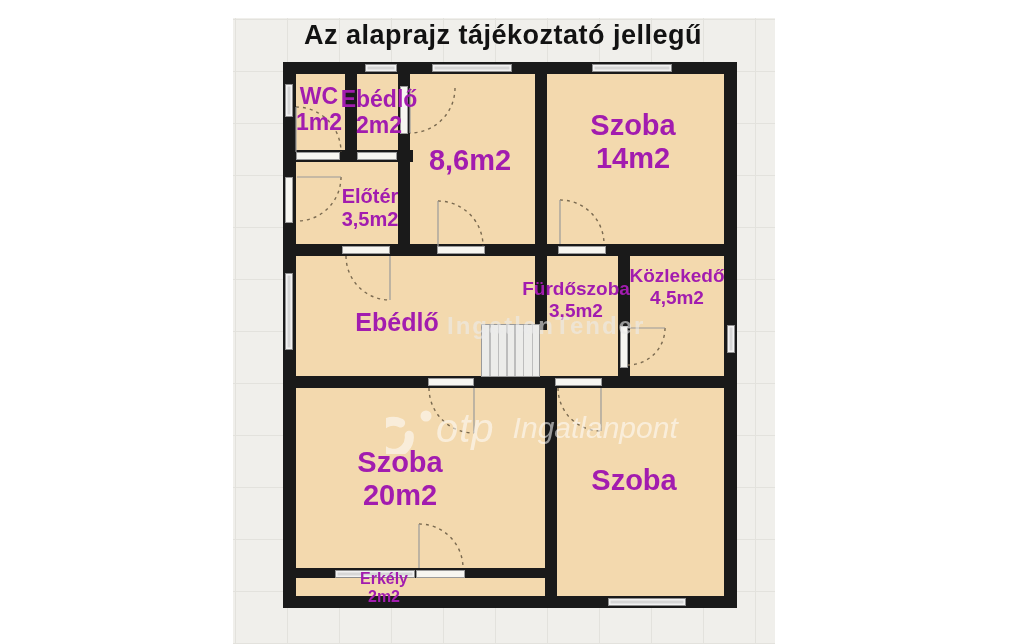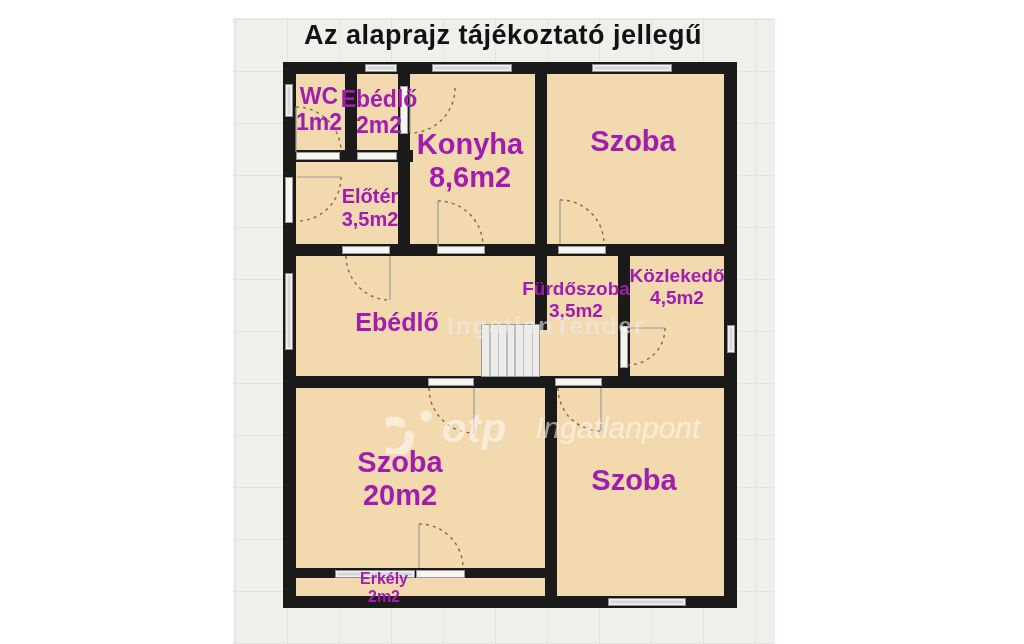--- a/index.html
+++ b/index.html
@@ -21,22 +21,22 @@
   .stairs{position:absolute;left:481px;top:324px;width:59px;height:53px;z-index:3;
     background:repeating-linear-gradient(90deg,#ececea 0 7px,#bdbdbd 7px 8.5px);
     border:1px solid #9a9a9a;box-sizing:border-box;}
   .overlay{position:absolute;left:0;top:0;z-index:4;}
   .room-label{position:absolute;transform:translate(-50%,-50%);z-index:5;text-align:center;
     font-weight:bold;color:#a21caf;line-height:1.15;white-space:nowrap;}
   .wm-tender{position:absolute;left:400px;top:312px;z-index:6;font-size:24px;font-weight:600;
     letter-spacing:2px;color:rgba(235,235,235,0.6);white-space:nowrap;margin-left:47px;}
   .wm-otp{position:absolute;left:386px;top:402px;z-index:6;display:flex;align-items:center;
     opacity:0.55;color:#ffffff;white-space:nowrap;}
-  .wm-otp .otp-word{font-size:40px;font-weight:bold;font-style:italic;margin-left:10px;letter-spacing:1px;}
-  .wm-otp .otp-suffix{font-size:30px;font-style:italic;font-weight:400;margin-left:28px;}
+  .wm-otp .otp-word{font-size:40px;font-weight:normal;font-style:italic;margin-left:4px;letter-spacing:1px;}
+  .wm-otp .otp-suffix{font-size:30px;font-style:italic;font-weight:400;margin-left:18px;}
 </style>
 </head>
 <body>
 
 <div class="page">
 
   <div class="grid-panel"></div>
 
   <div class="title">Az alaprajz tájékoztató jellegű</div>
 
@@ -108,25 +108,25 @@
 
   <div class="room-label" style="left:319px;top:109px;font-size:23px">
     <div>WC</div>
       <div>1m2</div>
   </div>
   <div class="room-label" style="left:379px;top:112px;font-size:23px">
     <div>Ebédlő</div>
       <div>2m2</div>
   </div>
   <div class="room-label" style="left:470px;top:161px;font-size:29px">
-    <div>Konyha</div>
       <div>8,6m2</div>
   </div>
   <div class="room-label" style="left:633px;top:142px;font-size:29px">
     <div>Szoba</div>
+      <div>14m2</div>
   </div>
   <div class="room-label" style="left:370px;top:208px;font-size:20px">
     <div>Előtér</div>
       <div>3,5m2</div>
   </div>
   <div class="room-label" style="left:397px;top:322px;font-size:25px">
     <div>Ebédlő</div>
   </div>
   <div class="room-label" style="left:576px;top:300px;font-size:19px">
     <div>Fürdőszoba</div>

